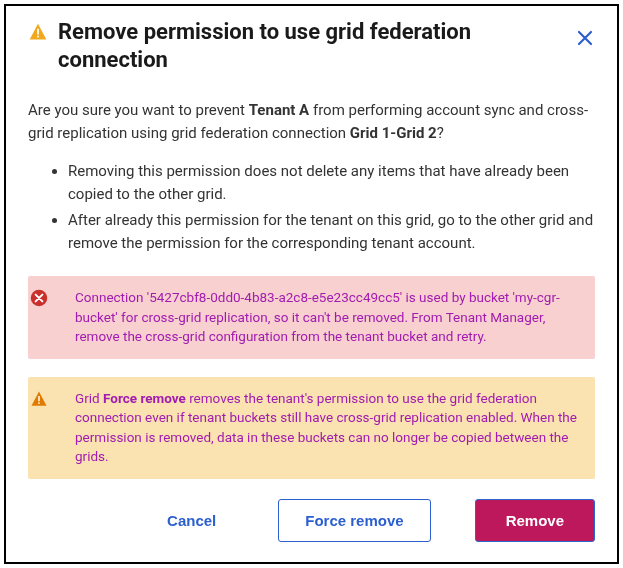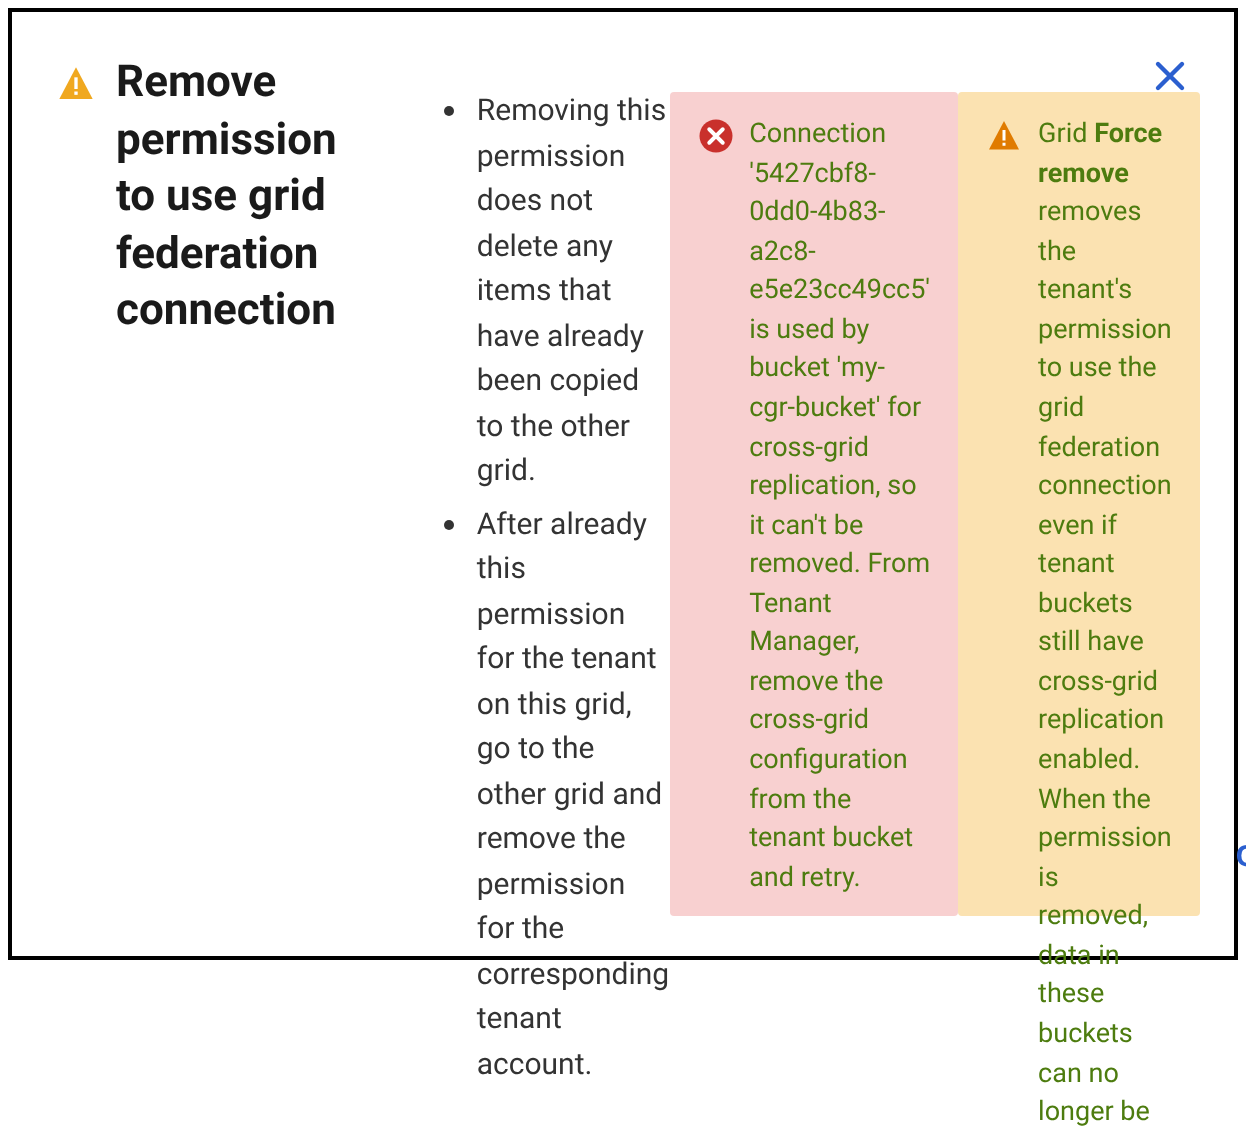--- a/index.html
+++ b/index.html
@@ -10,26 +10,27 @@
     body {
       font-family: -apple-system, BlinkMacSystemFont, "Segoe UI", Roboto, Arial, sans-serif;
       background: #fff;
       width: 623px;
       height: 568px;
       overflow: hidden;
     }
     .dialog {
       border: 2px solid #000;
       width: 615px;
-      height: 476px;
+      height: 560px;
       margin: 4px;
       padding: 22px 22px 20px 22px;
       position: relative;
       display: flex;
-      flex-direction: row;
+      flex-direction: column;
+      justify-content: flex-end;
     }
     .header {
       display: flex;
       align-items: flex-start;
       gap: 10px;
       padding-right: 30px;
     }
     .header-icon {
       flex-shrink: 0;
       margin-top: 4px;
@@ -66,26 +67,26 @@
       font-size: 15px;
       color: #333;
       line-height: 1.5;
     }
     .bullets li {
       margin-bottom: 4px;
     }
     .alert {
       display: flex;
       align-items: flex-start;
-      gap: 8px;
-      padding: 12px 14px;
+      gap: 27px;
+      padding: 12px 2px;
       margin-top: 18px;
       font-size: 13.5px;
       line-height: 1.45;
-      color: #4d7c0f;
+      color: #a21caf;
       border-radius: 2px;
     }
     .alert-error {
       background: #f8d0d0;
     }
     .alert-warn {
       background: #fbe2b1;
     }
     .alert-icon {
       flex-shrink: 0;
@@ -142,20 +143,23 @@
     <span class="header-icon">
       <svg width="20" height="20" viewBox="0 0 24 24">
         <path d="M12 2 L22 21 L2 21 Z" fill="#f0a81f"></path>
         <rect x="11" y="8" width="2" height="7" fill="#fff"></rect>
         <rect x="11" y="16.5" width="2" height="2" fill="#fff"></rect>
       </svg>
     </span>
     <h1 class="title">Remove permission to use grid federation connection</h1>
   </div>
 
+  <p class="body-text">
+    <span>Are you sure you want to prevent </span><b>Tenant A</b><span> from performing account sync and cross-grid replication using grid federation connection </span><b>Grid 1-Grid 2</b><span>?</span>
+  </p>
 
   <ul class="bullets">
     <li>Removing this permission does not delete any items that have already been copied to the other grid.</li>
     <li>After already this permission for the tenant on this grid, go to the other grid and remove the permission for the corresponding tenant account.</li>
   </ul>
 
   <div class="alert alert-error">
     <span class="alert-icon">
       <svg width="18" height="18" viewBox="0 0 24 24">
         <circle cx="12" cy="12" r="11" fill="#c9302c"></circle>

